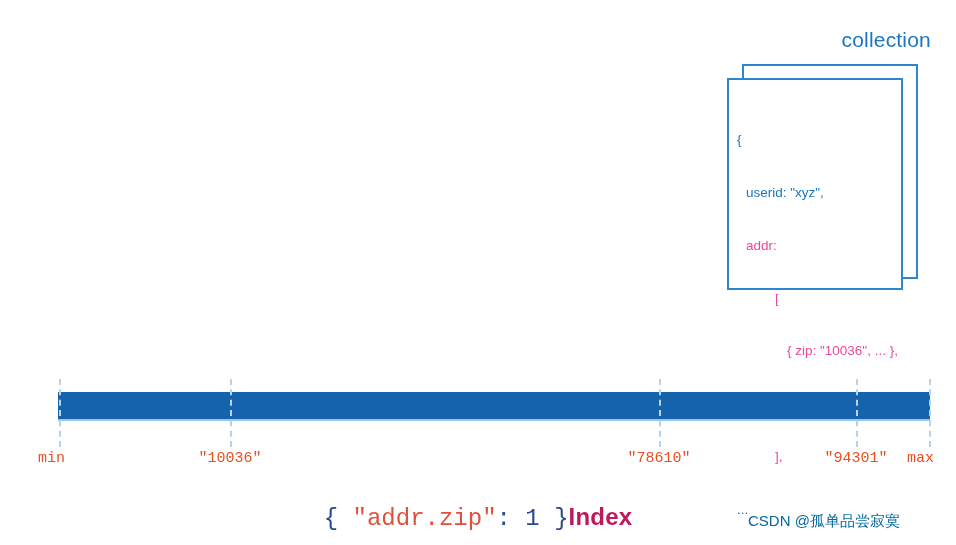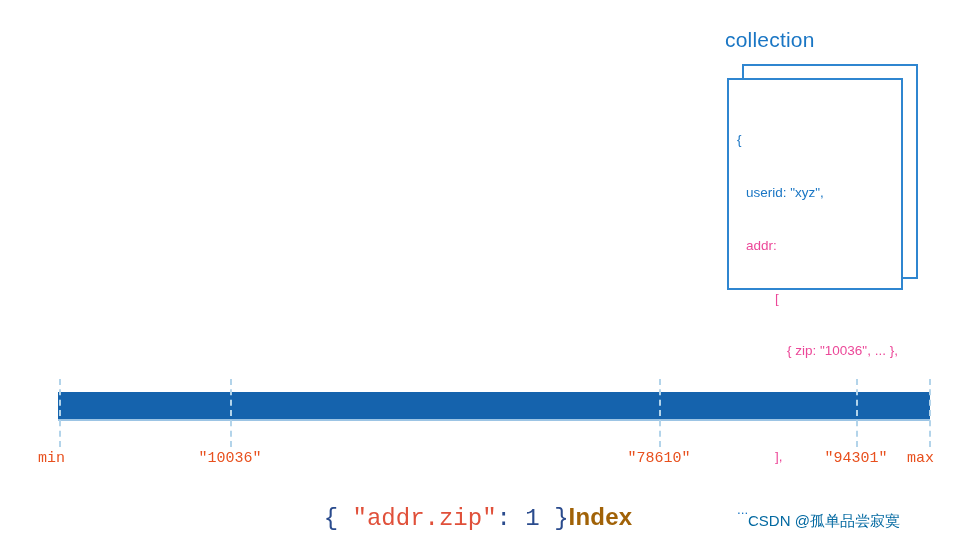--- a/index.html
+++ b/index.html
@@ -20,21 +20,21 @@
     position: absolute;
     inset: 0;
   }
 
   
   .collection-label {
     position: absolute;
     left: 725px;
     top: 28px;
     width: 206px;
-    text-align: left;
+    text-align: right;
     font-size: 21px;
     font-family: "Liberation Sans", sans-serif;
     color: #1a76c4;
     letter-spacing: 0.2px;
   }
 
   
   .card {
     position: absolute;
     background: #ffffff;
@@ -142,21 +142,21 @@
   }
   .cap-key {
     font-family: "Liberation Mono", monospace;
     font-size: 24px;
     color: #e0503a;
   }
   .cap-word {
     font-family: "Liberation Sans", sans-serif;
     font-size: 24px;
     font-weight: bold;
-    color: #a16207;
+    color: #be185d;
     letter-spacing: 0.2px;
     margin-top: 48px;
   }
 
   
   .watermark {
     position: absolute;
     left: 748px;
     top: 512px;
     font-family: "Liberation Sans", sans-serif;

